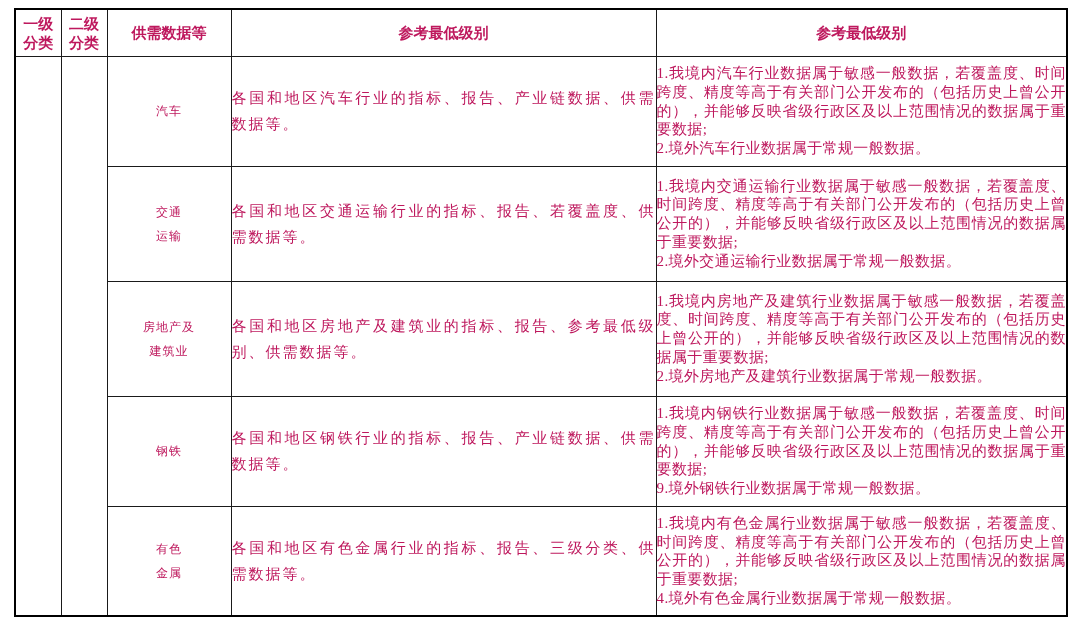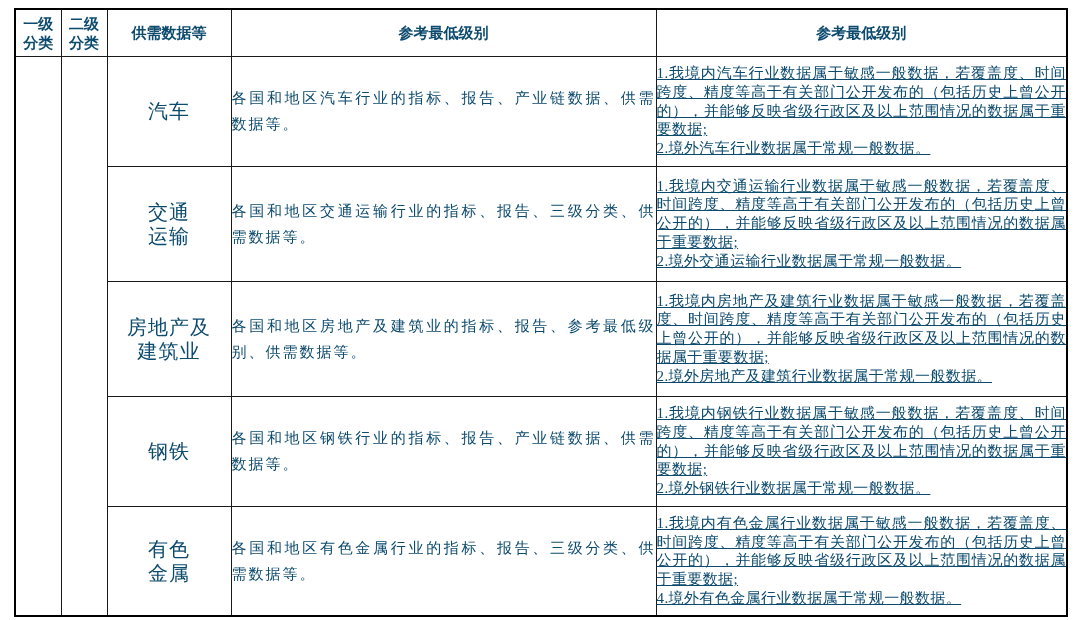--- a/index.html
+++ b/index.html
@@ -1,21 +1,21 @@
 <!DOCTYPE html>
 <html lang="zh"><head>
 <meta charset="utf-8">
 <style>
   html,body{margin:0;padding:0;background:#ffffff;}
   .page{
     position:relative;
     width:1080px;height:620px;
     background:#ffffff;
     font-family:"Liberation Serif","DejaVu Serif",serif;
-    color:#0c4a6e;
+    color:#be185d;
     overflow:hidden;
   }
   table.cls{
     position:absolute;left:14px;top:8px;
     width:1052px;
     border-collapse:collapse;
     table-layout:fixed;
     border:2px solid #000;
   }
   table.cls th, table.cls td{
@@ -31,42 +31,41 @@
   tr.hdr{height:47px;}
   th.hcell{
     font-family:"Liberation Sans","DejaVu Sans",sans-serif;
     font-weight:bold;
     font-size:15px;
     line-height:19px;
     text-align:center;
     white-space:pre-line;
   }
   td.lvl3{
-    font-size:20px;
+    font-size:12px;
     line-height:24px;
     text-align:center;
     white-space:pre-line;
     letter-spacing:1px;
   }
   td.desc{
     font-size:15px;
     line-height:26px;
     letter-spacing:2px;
     text-align:justify;
     padding:6px 9px;
     white-space:pre-line;
   }
   td.minlvl{
     font-size:15px;
     line-height:18.8px;
     letter-spacing:0.4px;
     text-align:justify;
     padding:4px 7px;
     white-space:pre-line;
-    text-decoration:underline;
   }
   tr.r1{height:110px;}
   tr.r2{height:115px;}
   tr.r3{height:115px;}
   tr.r4{height:110px;}
   tr.r5{height:110px;}
   td.mergedEmpty{background:#fff;}
 </style>
 </head>
 <body>
@@ -96,38 +95,38 @@
         <td class="mergedEmpty" rowspan="5"></td>
         <td class="lvl3">汽车</td>
         <td class="desc">各国和地区汽车行业的指标、报告、产业链数据、供需数据等。</td>
         <td class="minlvl">1.我境内汽车行业数据属于敏感一般数据，若覆盖度、时间跨度、精度等高于有关部门公开发布的（包括历史上曾公开的），并能够反映省级行政区及以上范围情况的数据属于重要数据;
 2.境外汽车行业数据属于常规一般数据。</td>
       </tr>
 
       <tr class="r2">
         <td class="lvl3">交通
 运输</td>
-        <td class="desc">各国和地区交通运输行业的指标、报告、三级分类、供需数据等。</td>
+        <td class="desc">各国和地区交通运输行业的指标、报告、若覆盖度、供需数据等。</td>
         <td class="minlvl">1.我境内交通运输行业数据属于敏感一般数据，若覆盖度、时间跨度、精度等高于有关部门公开发布的（包括历史上曾公开的），并能够反映省级行政区及以上范围情况的数据属于重要数据;
 2.境外交通运输行业数据属于常规一般数据。</td>
       </tr>
 
       <tr class="r3">
         <td class="lvl3">房地产及
 建筑业</td>
         <td class="desc">各国和地区房地产及建筑业的指标、报告、参考最低级别、供需数据等。</td>
         <td class="minlvl">1.我境内房地产及建筑行业数据属于敏感一般数据，若覆盖度、时间跨度、精度等高于有关部门公开发布的（包括历史上曾公开的），并能够反映省级行政区及以上范围情况的数据属于重要数据;
 2.境外房地产及建筑行业数据属于常规一般数据。</td>
       </tr>
 
       <tr class="r4">
         <td class="lvl3">钢铁</td>
         <td class="desc">各国和地区钢铁行业的指标、报告、产业链数据、供需数据等。</td>
         <td class="minlvl">1.我境内钢铁行业数据属于敏感一般数据，若覆盖度、时间跨度、精度等高于有关部门公开发布的（包括历史上曾公开的），并能够反映省级行政区及以上范围情况的数据属于重要数据;
-2.境外钢铁行业数据属于常规一般数据。</td>
+9.境外钢铁行业数据属于常规一般数据。</td>
       </tr>
 
       <tr class="r5">
         <td class="lvl3">有色
 金属</td>
         <td class="desc">各国和地区有色金属行业的指标、报告、三级分类、供需数据等。</td>
         <td class="minlvl">1.我境内有色金属行业数据属于敏感一般数据，若覆盖度、时间跨度、精度等高于有关部门公开发布的（包括历史上曾公开的），并能够反映省级行政区及以上范围情况的数据属于重要数据;
 4.境外有色金属行业数据属于常规一般数据。</td>
       </tr>
     </tbody>

